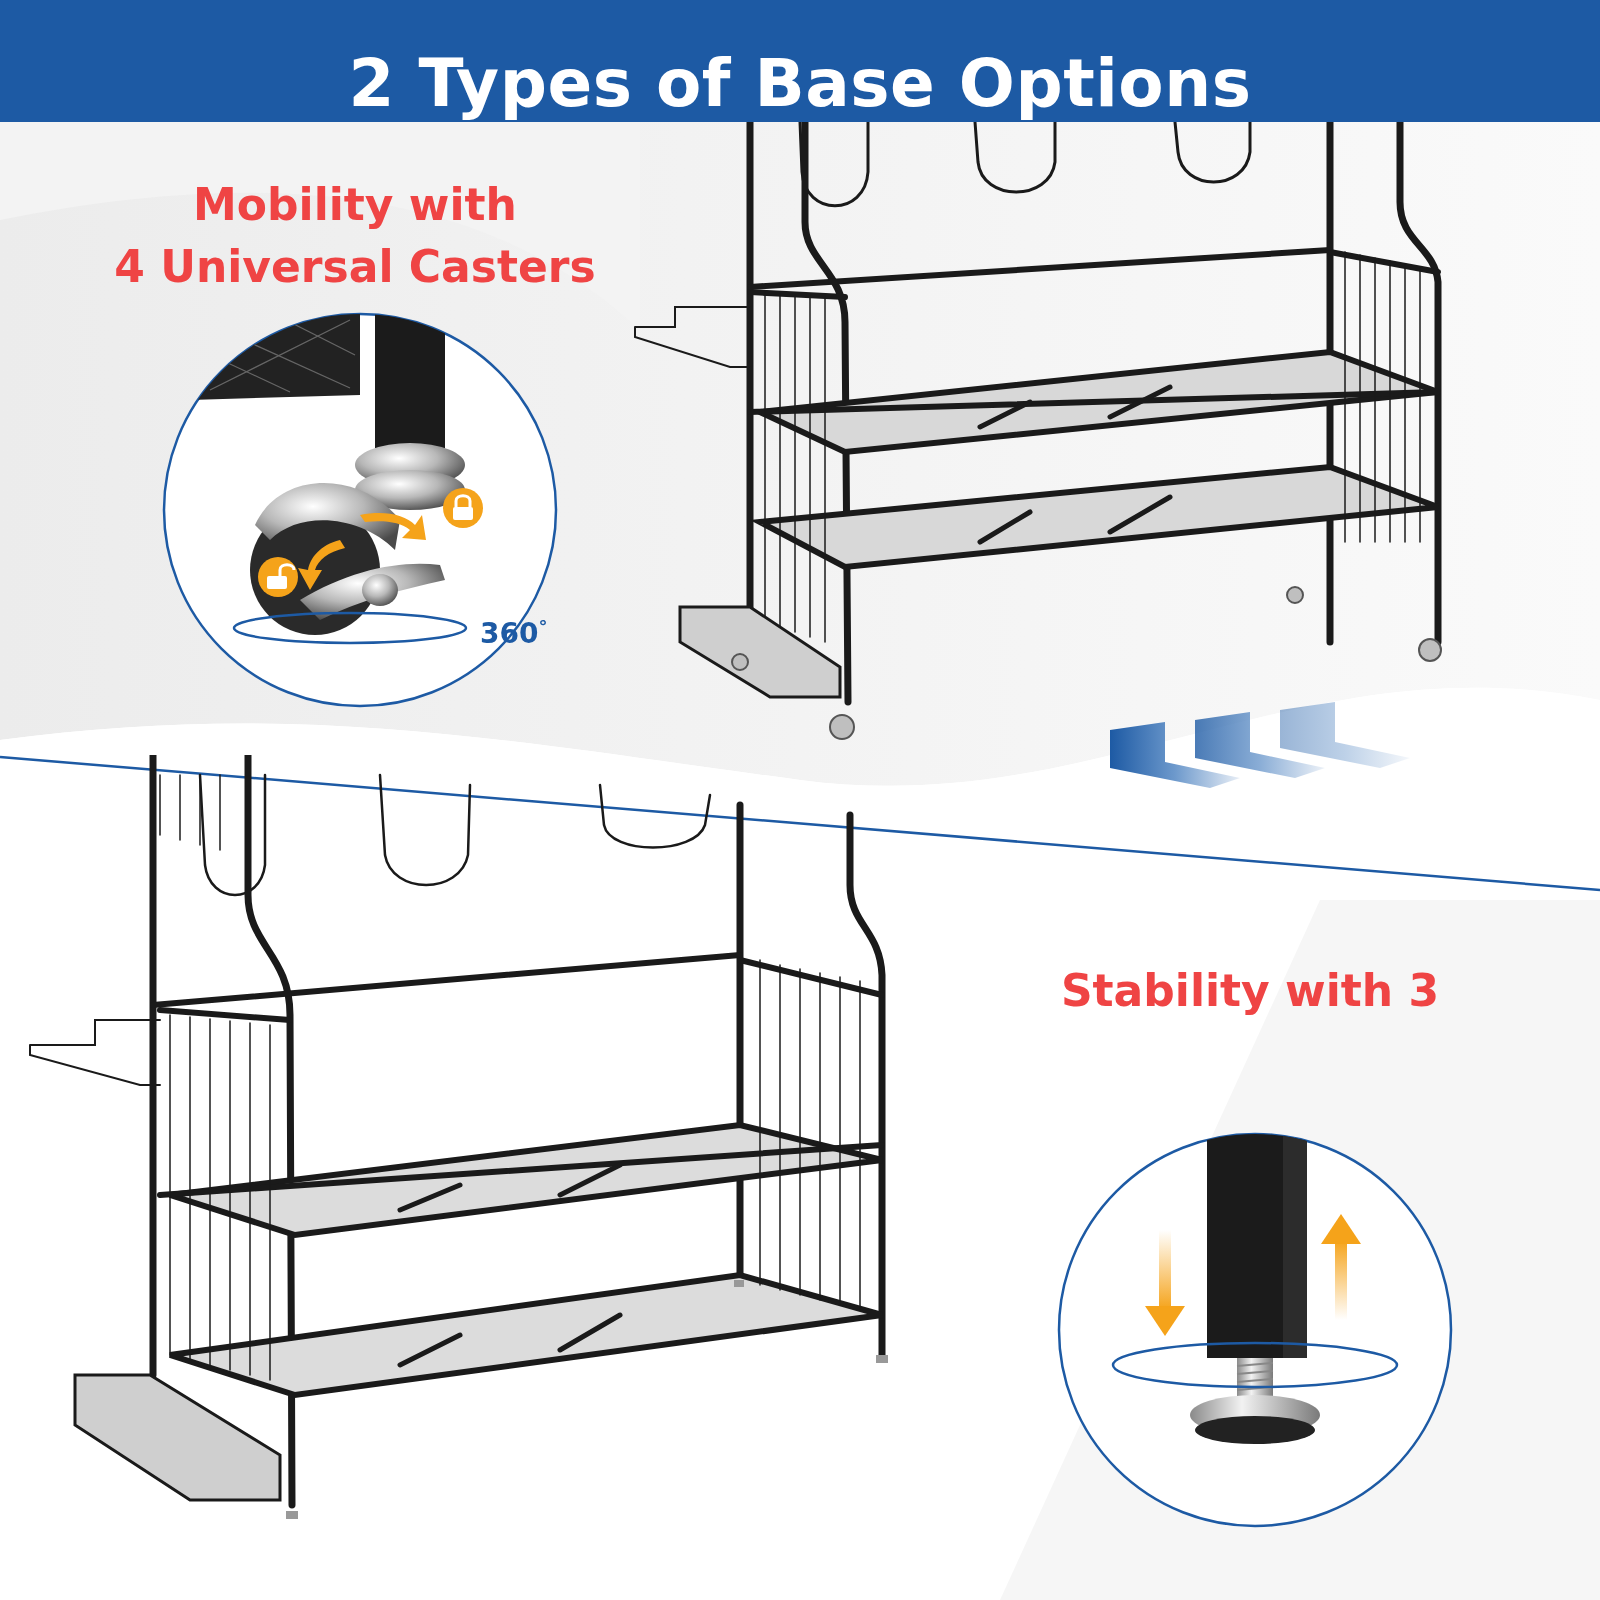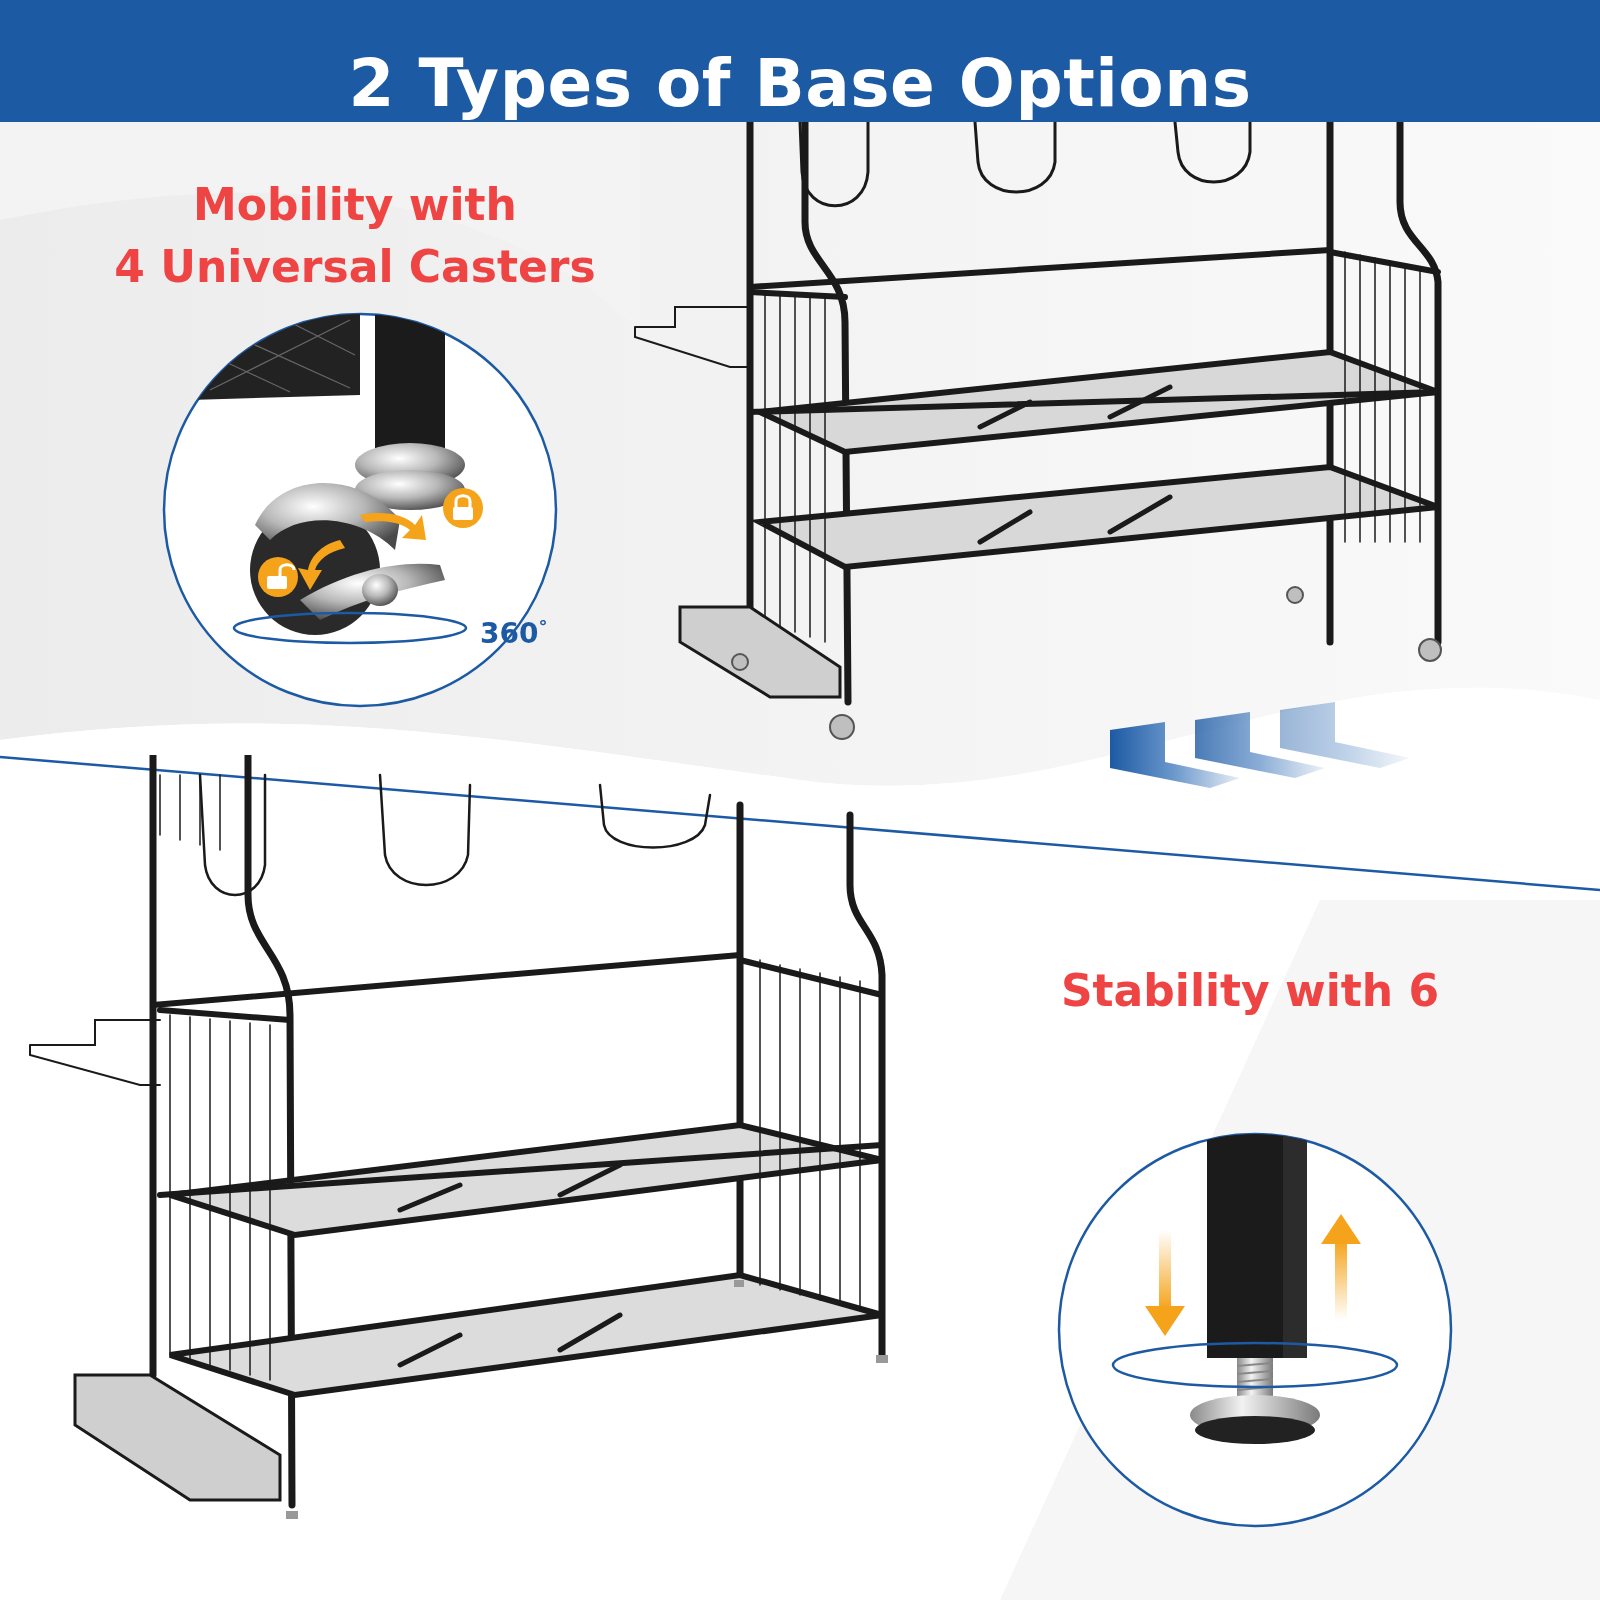--- a/index.html
+++ b/index.html
@@ -192,21 +192,21 @@
     </g>
     <path d="M10,290 L75,290 L75,265 L140,265 M10,290 L10,300 L120,330 L140,330" stroke-width="2"></path>
     <path d="M55,620 L130,620 L260,700 L260,745 L170,745 L55,670 Z" fill="#cfcfcf" stroke-width="3"></path>
   </g>
   <rect x="266" y="756" width="12" height="8" fill="#999"></rect>
   <rect x="856" y="600" width="12" height="8" fill="#999"></rect>
   <rect x="714" y="525" width="10" height="7" fill="#999"></rect>
 </svg>
 
 <div class="headline" style="left:950px; top:960px; width:600px;">
-  <span>Stability with 6</span>
+  <span>Stability with 3</span>
 </div>
 
 <svg width="420" height="420" style="left:1045px; top:1130px;">
   <defs>
     <clipPath id="c2">
         <circle cx="210" cy="200" r="196"></circle>
       </clipPath>
     <linearGradient id="steel" x1="0" y1="0" x2="1" y2="0">
       <stop offset="0" stop-color="#8a8a8a"></stop>
         <stop offset="0.4" stop-color="#f2f2f2"></stop>

